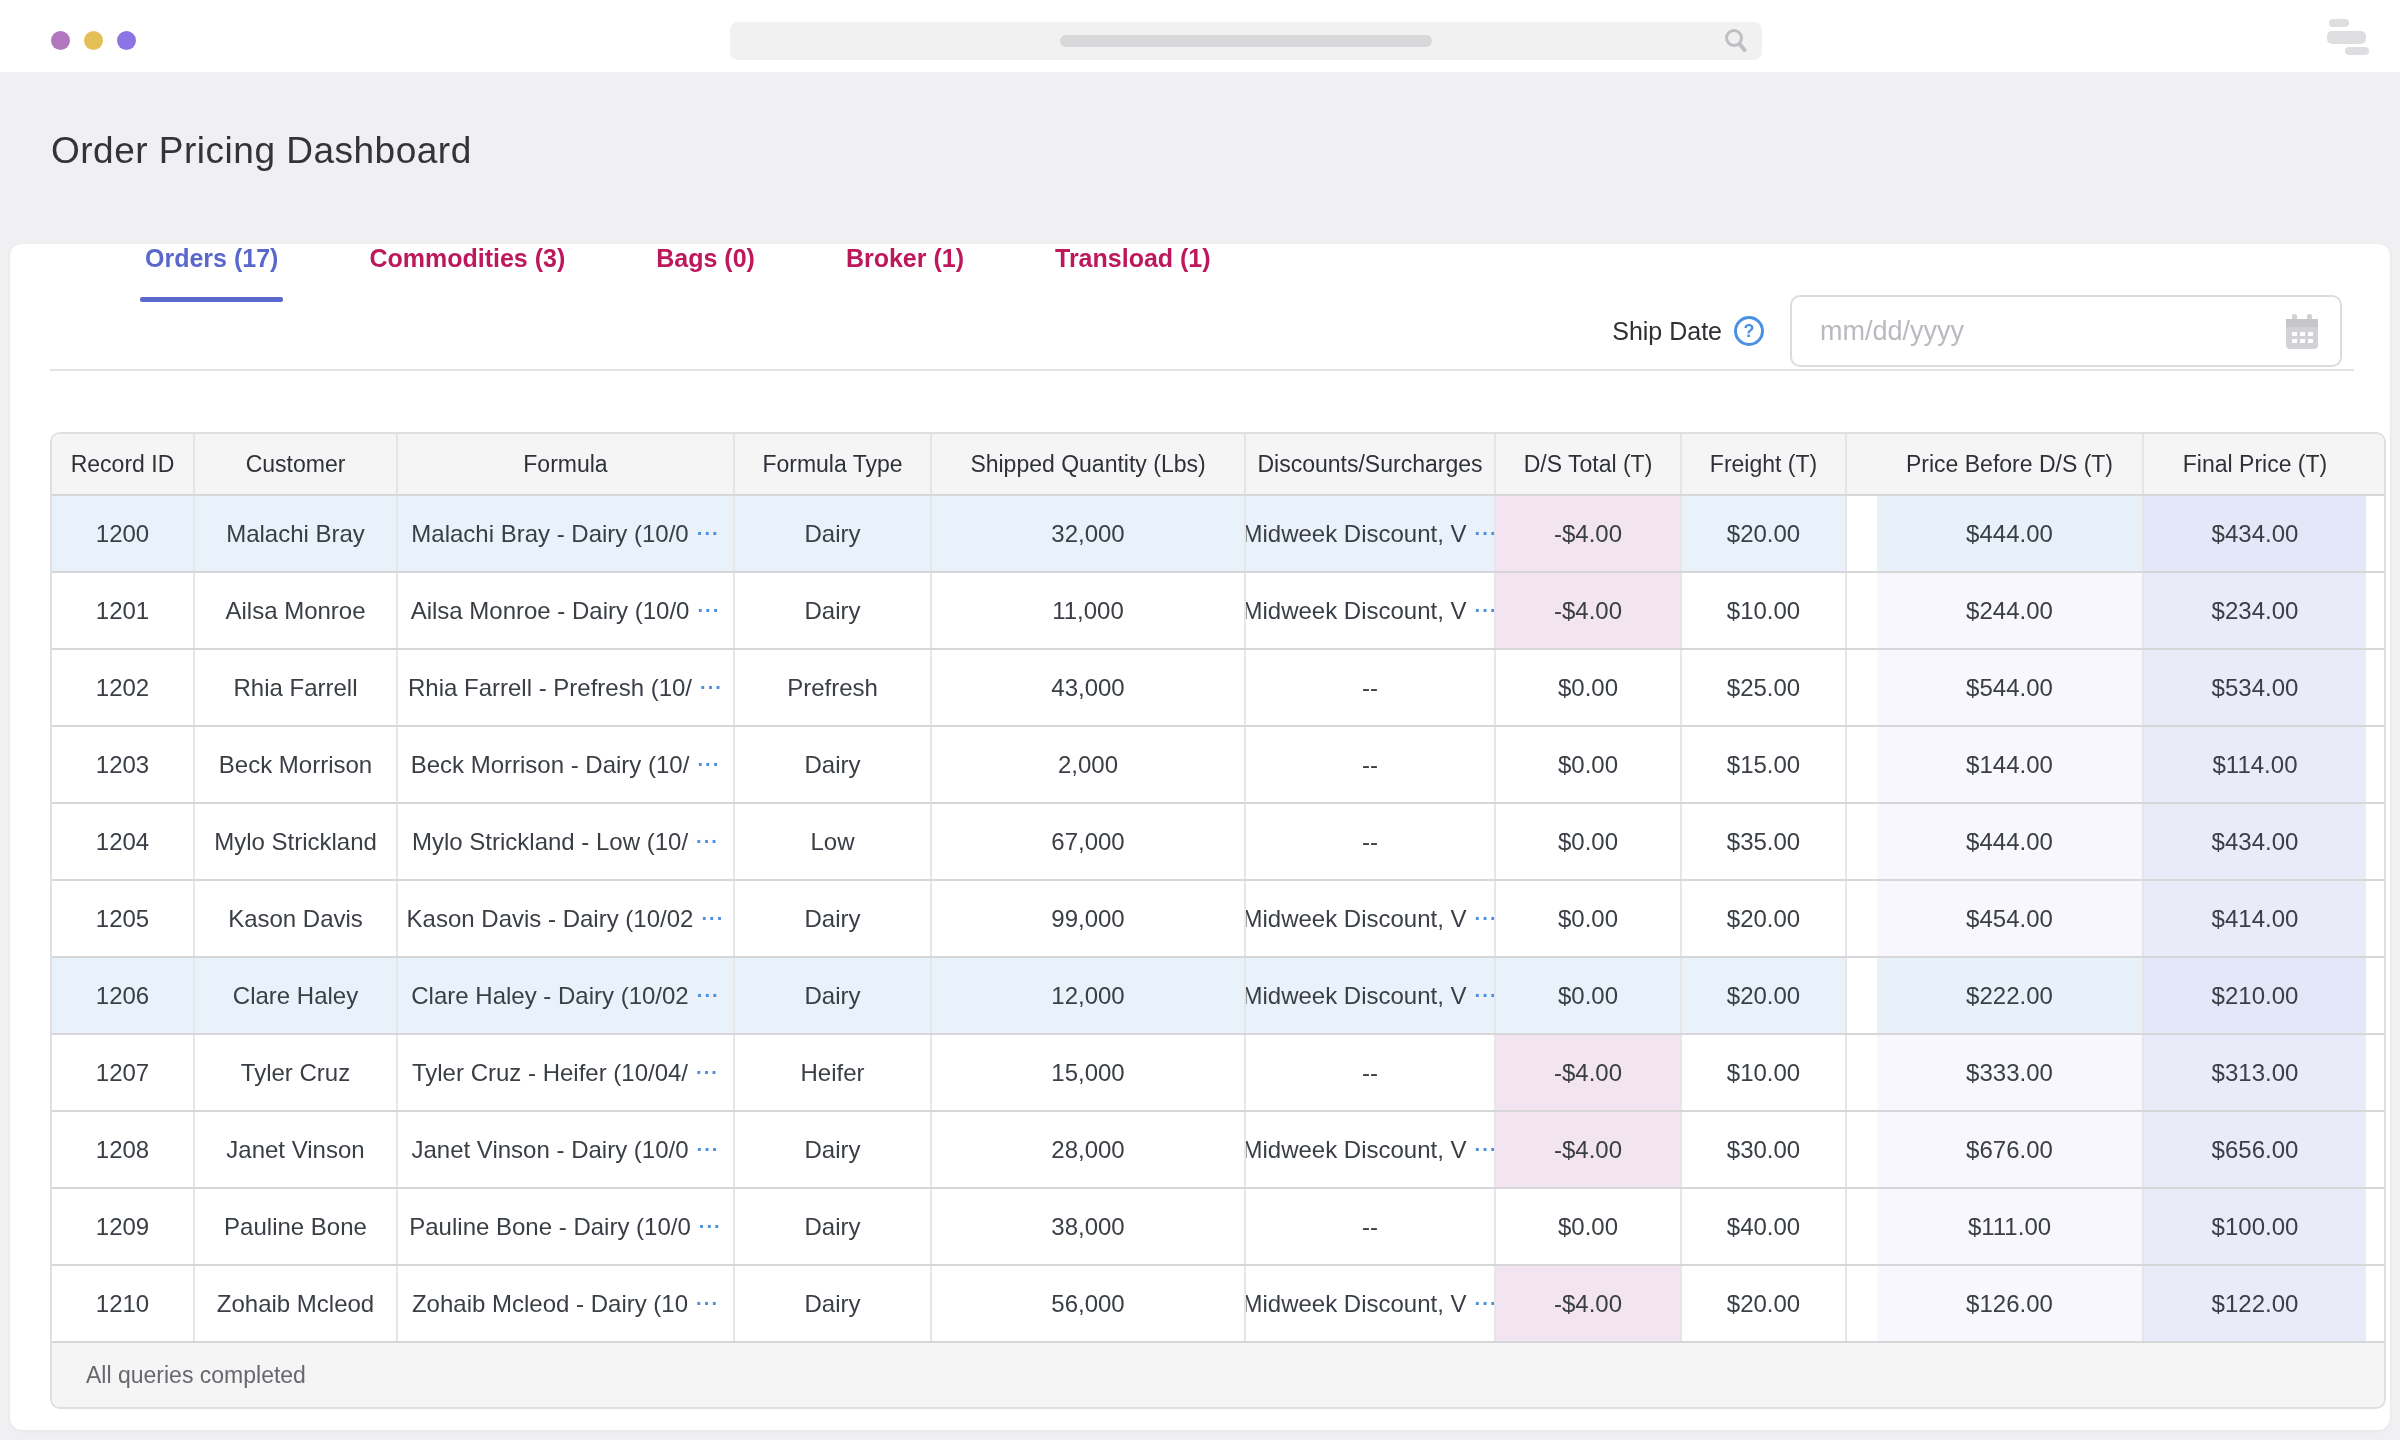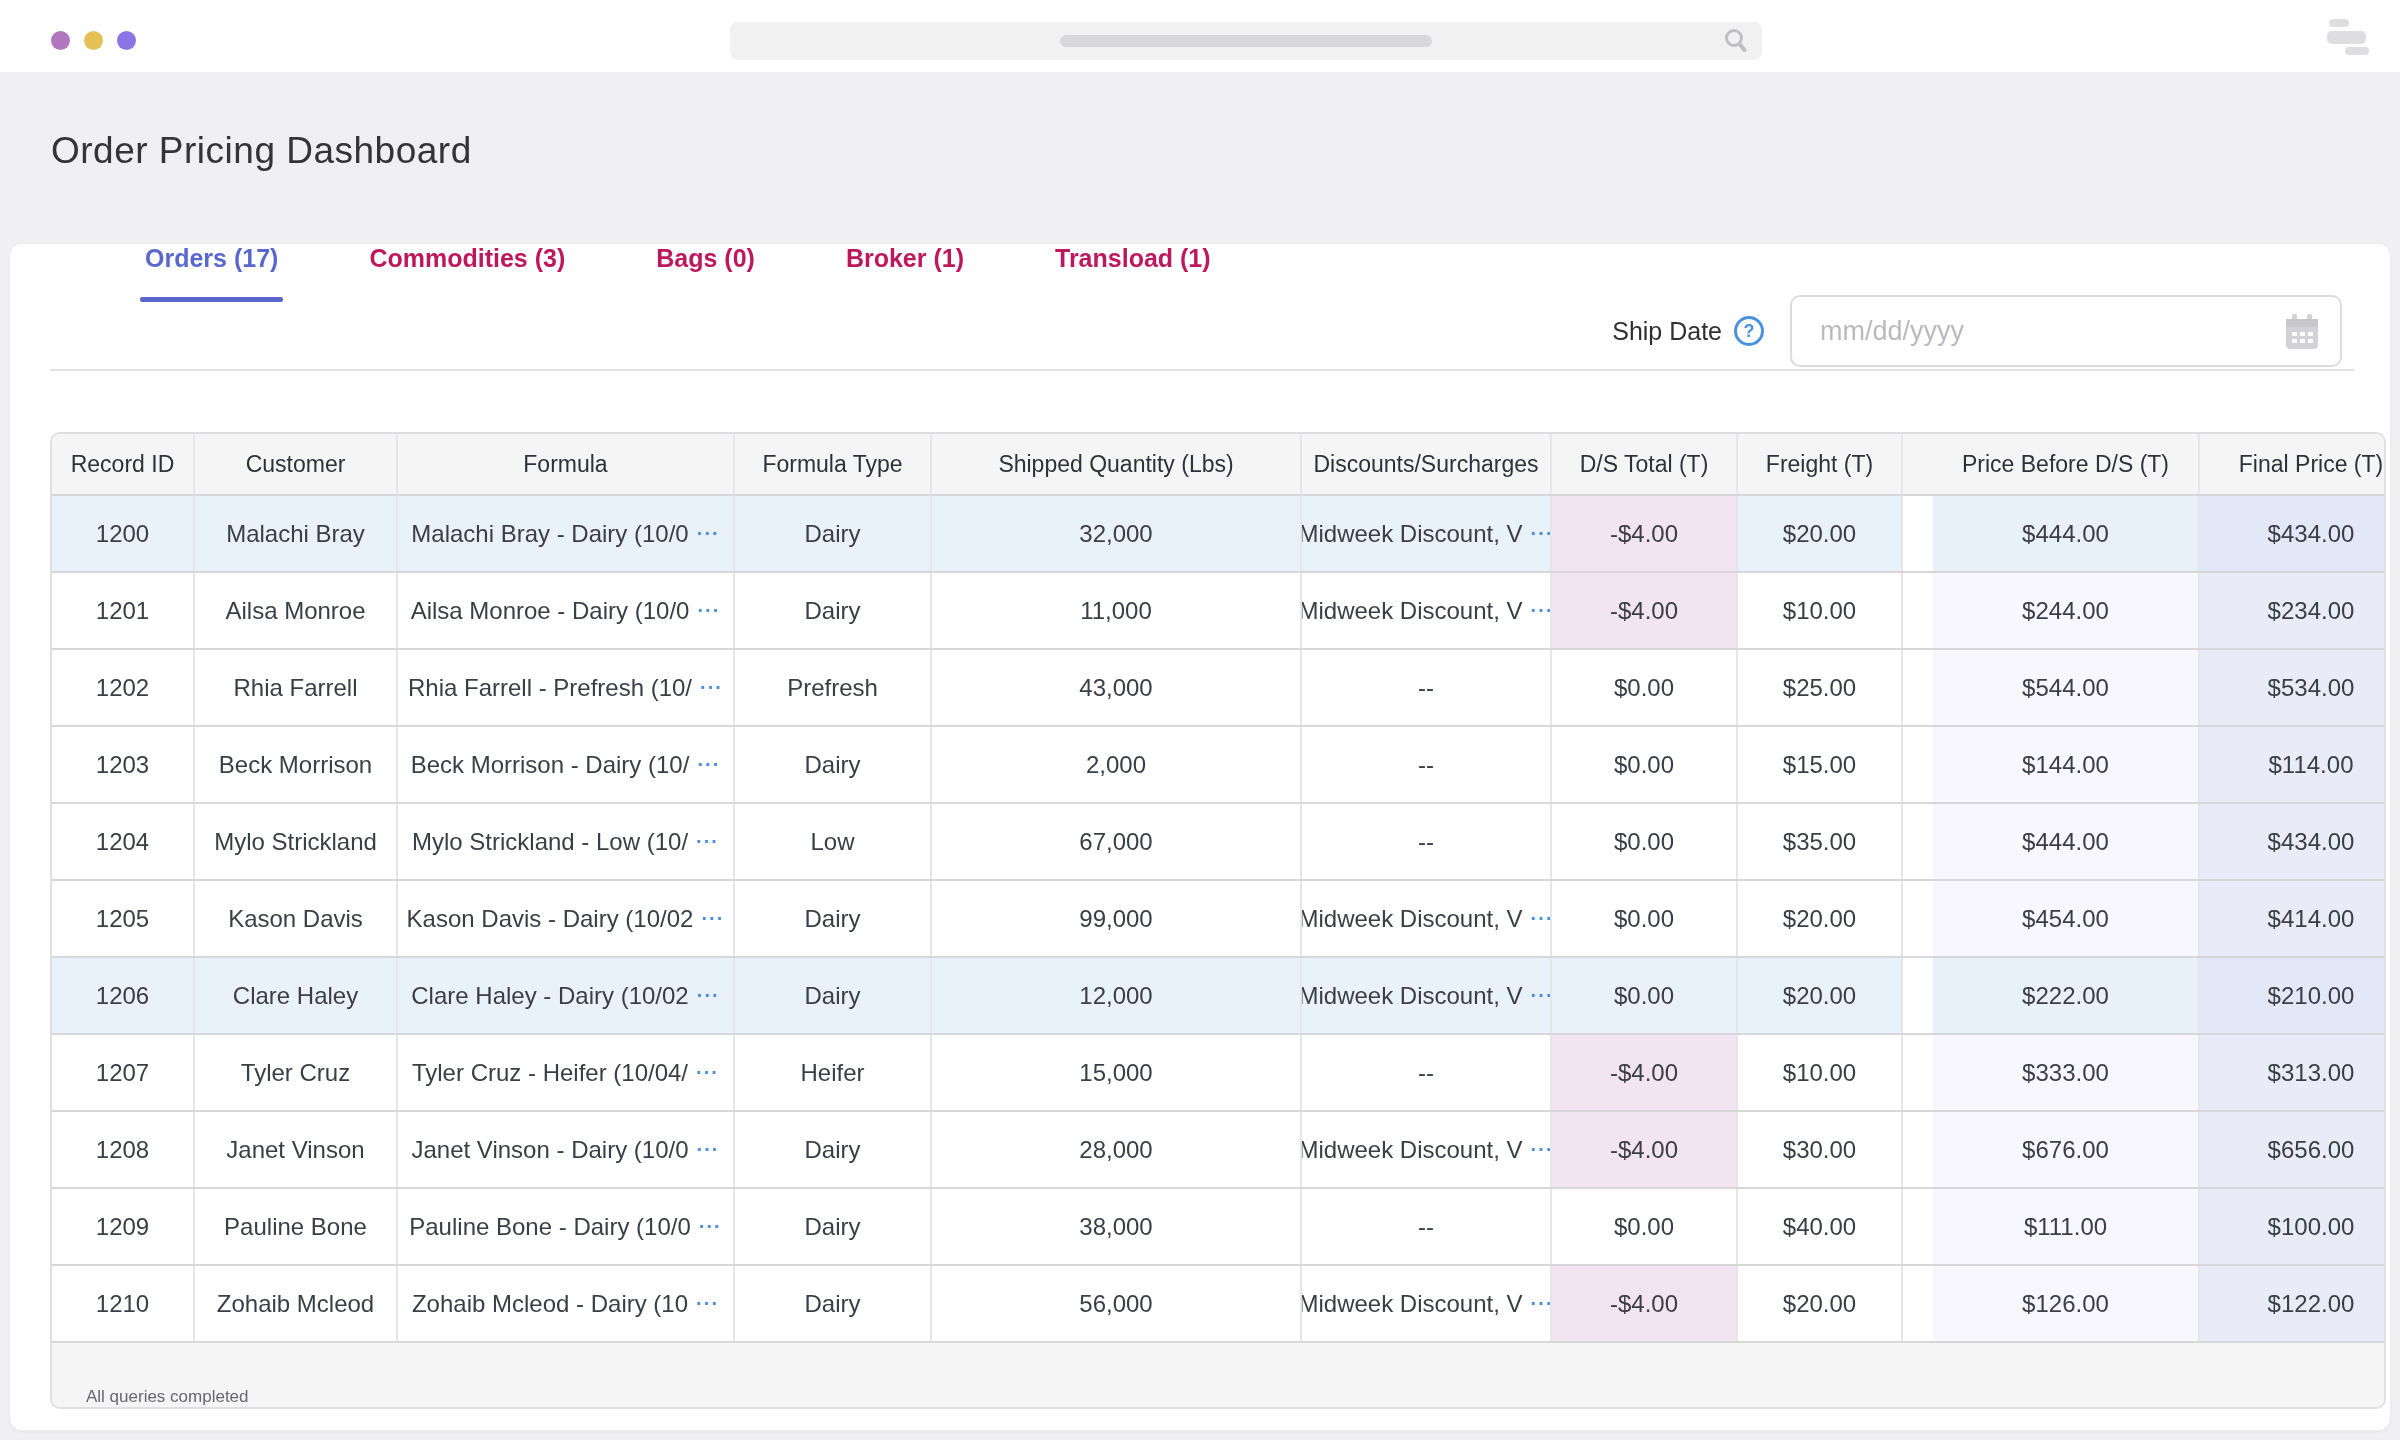--- a/index.html
+++ b/index.html
@@ -63,28 +63,28 @@
   .tr.hl .td{background:#e9f1fb;}
   .tr.hl .td.pb{background:#e8f0fa;}
   .tr.hl .td.fp{background:#e2e8f7;}
   .td.pink{background:#f3e4f1;}
   .tr.hl .td.pink{background:#f3e4f1;}
   .more{color:#4a90e2;font-size:20px;font-weight:700;letter-spacing:1px;margin-left:8px;cursor:pointer;}
   .c0{width:143px;flex:none;}
   .c1{width:203px;flex:none;}
   .c2{width:337px;flex:none;}
   .c3{width:197px;flex:none;}
-  .c4{width:370px;flex:none;}
+  .c4{width:314px;flex:none;}
   .c5{width:250px;flex:none;}
   .c6{width:186px;flex:none;}
   .c7{width:165px;flex:none;}
   .c8{width:267px;flex:none;margin-left:30px;}
   .c9{width:222px;flex:none;}
-  .tfoot{height:64px;background:#f5f5f6;display:flex;align-items:flex-end;
-    padding-left:34px;font-size:17px;color:#67676d;}
+  .tfoot{height:64px;background:#f5f5f6;display:flex;align-items:center;
+    padding-left:34px;font-size:23px;color:#67676d;}
 </style>
 </head>
 <body>
 
 <div class="topbar">
   <div class="dots">
     <div class="dot" style="background:#b077bf"></div>
     <div class="dot" style="background:#e5c057"></div>
     <div class="dot" style="background:#8b74e3"></div>
   </div>

